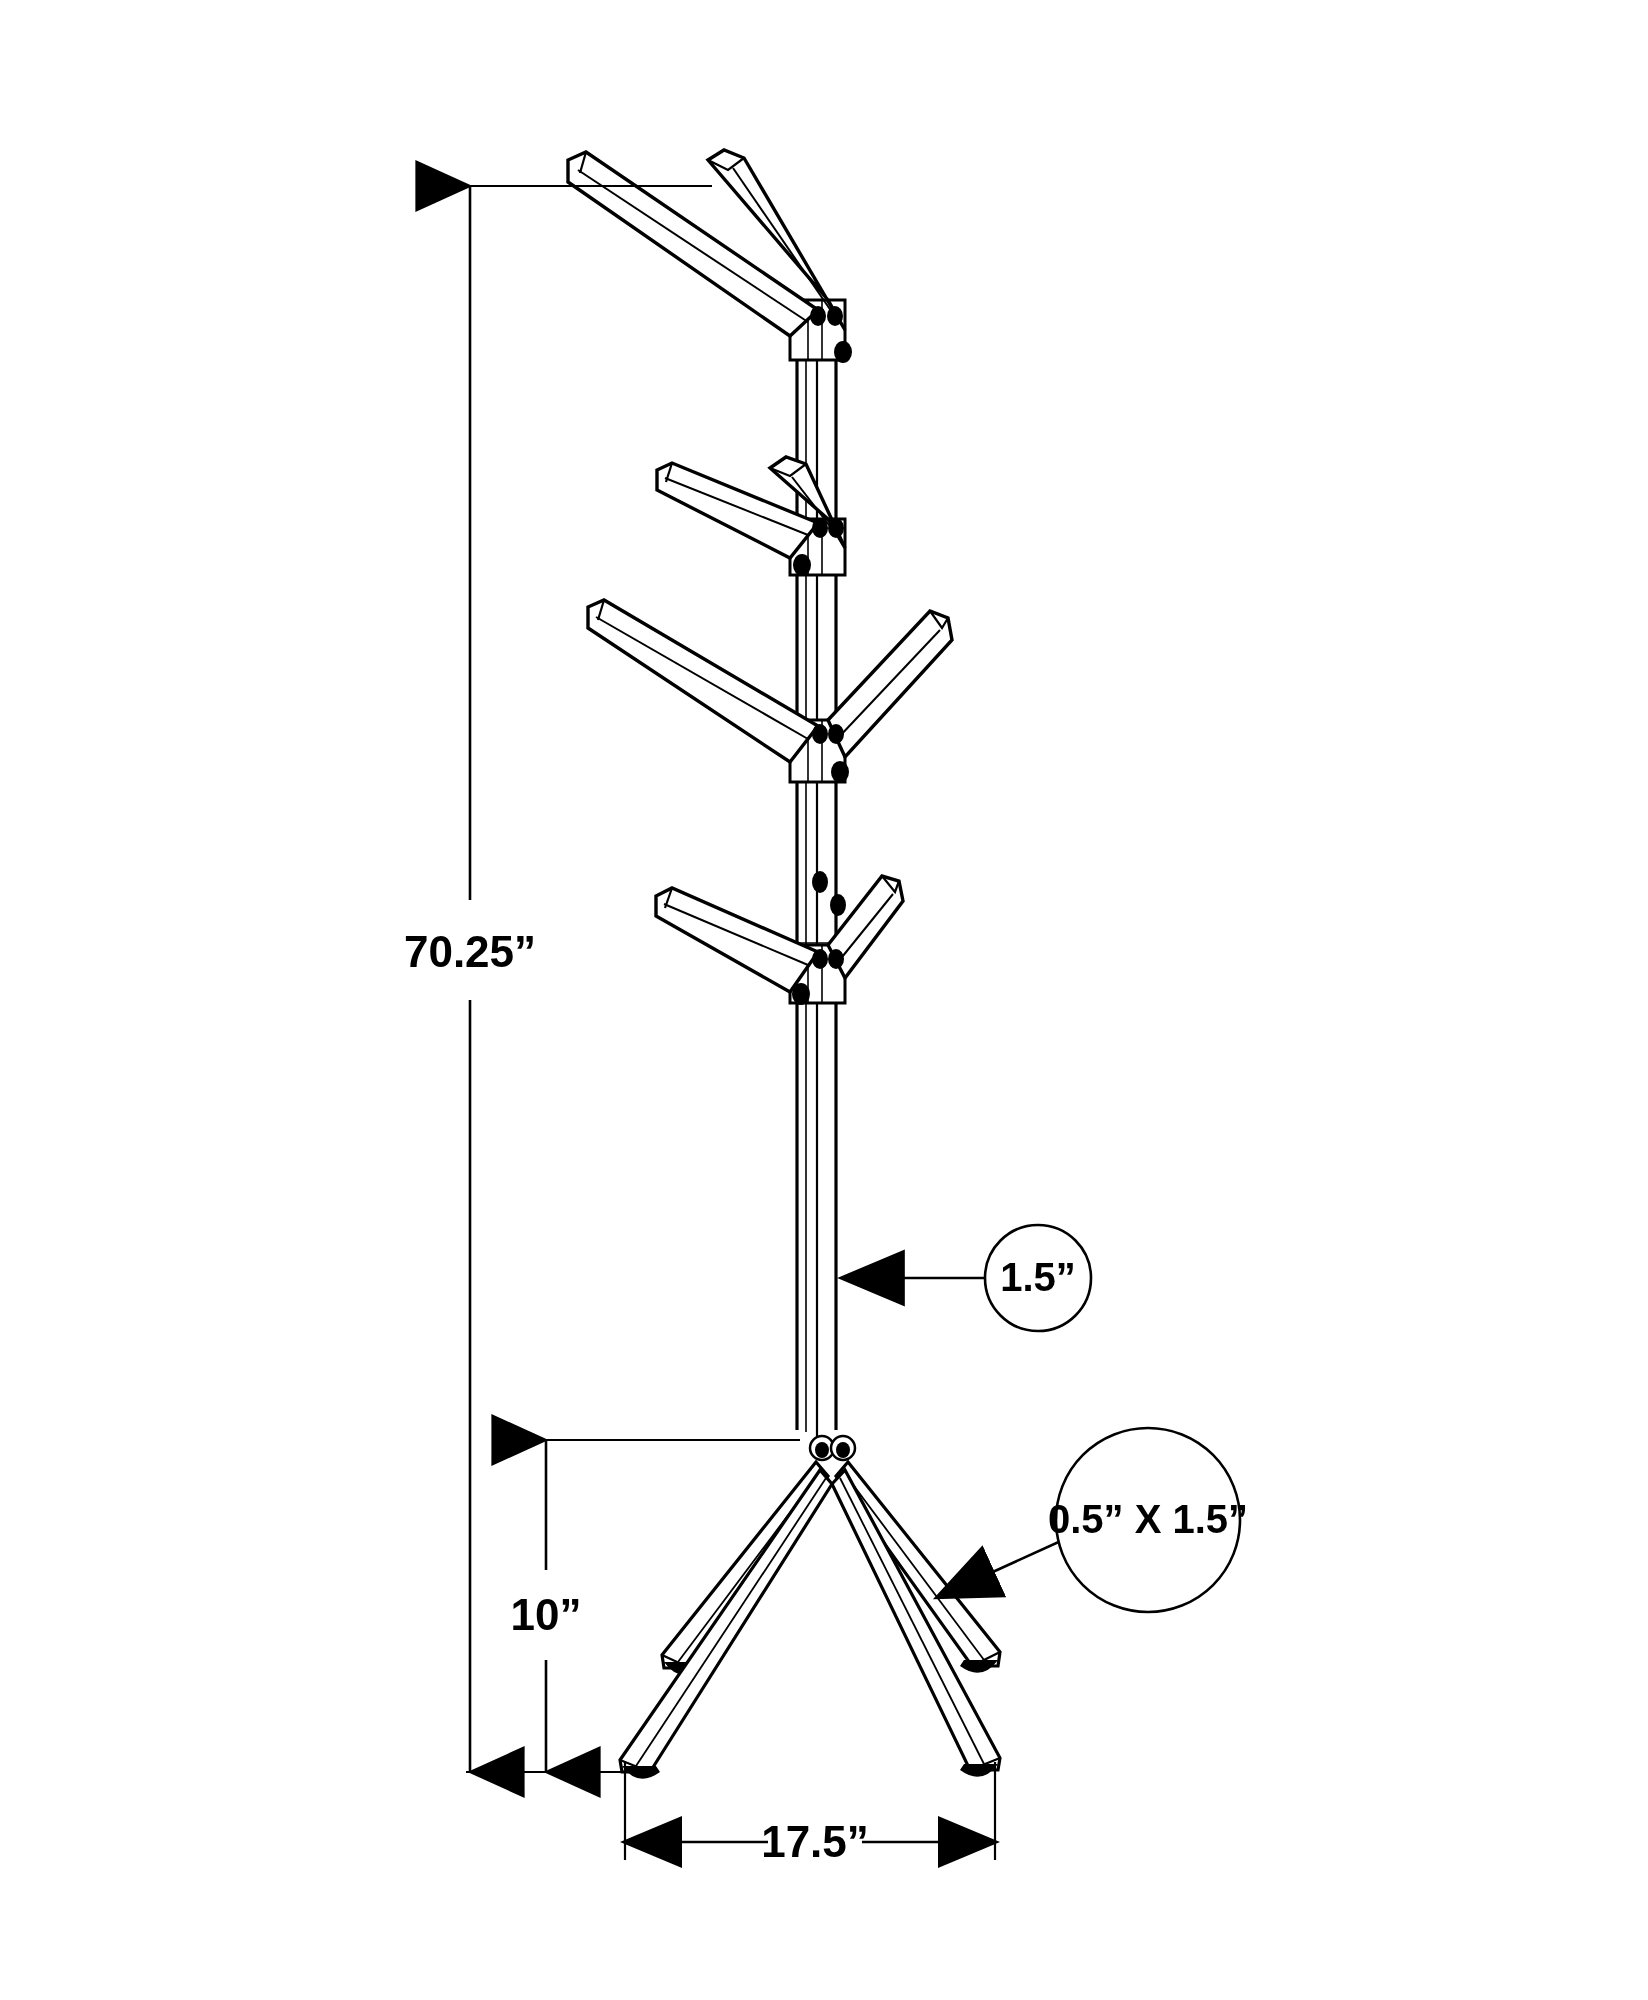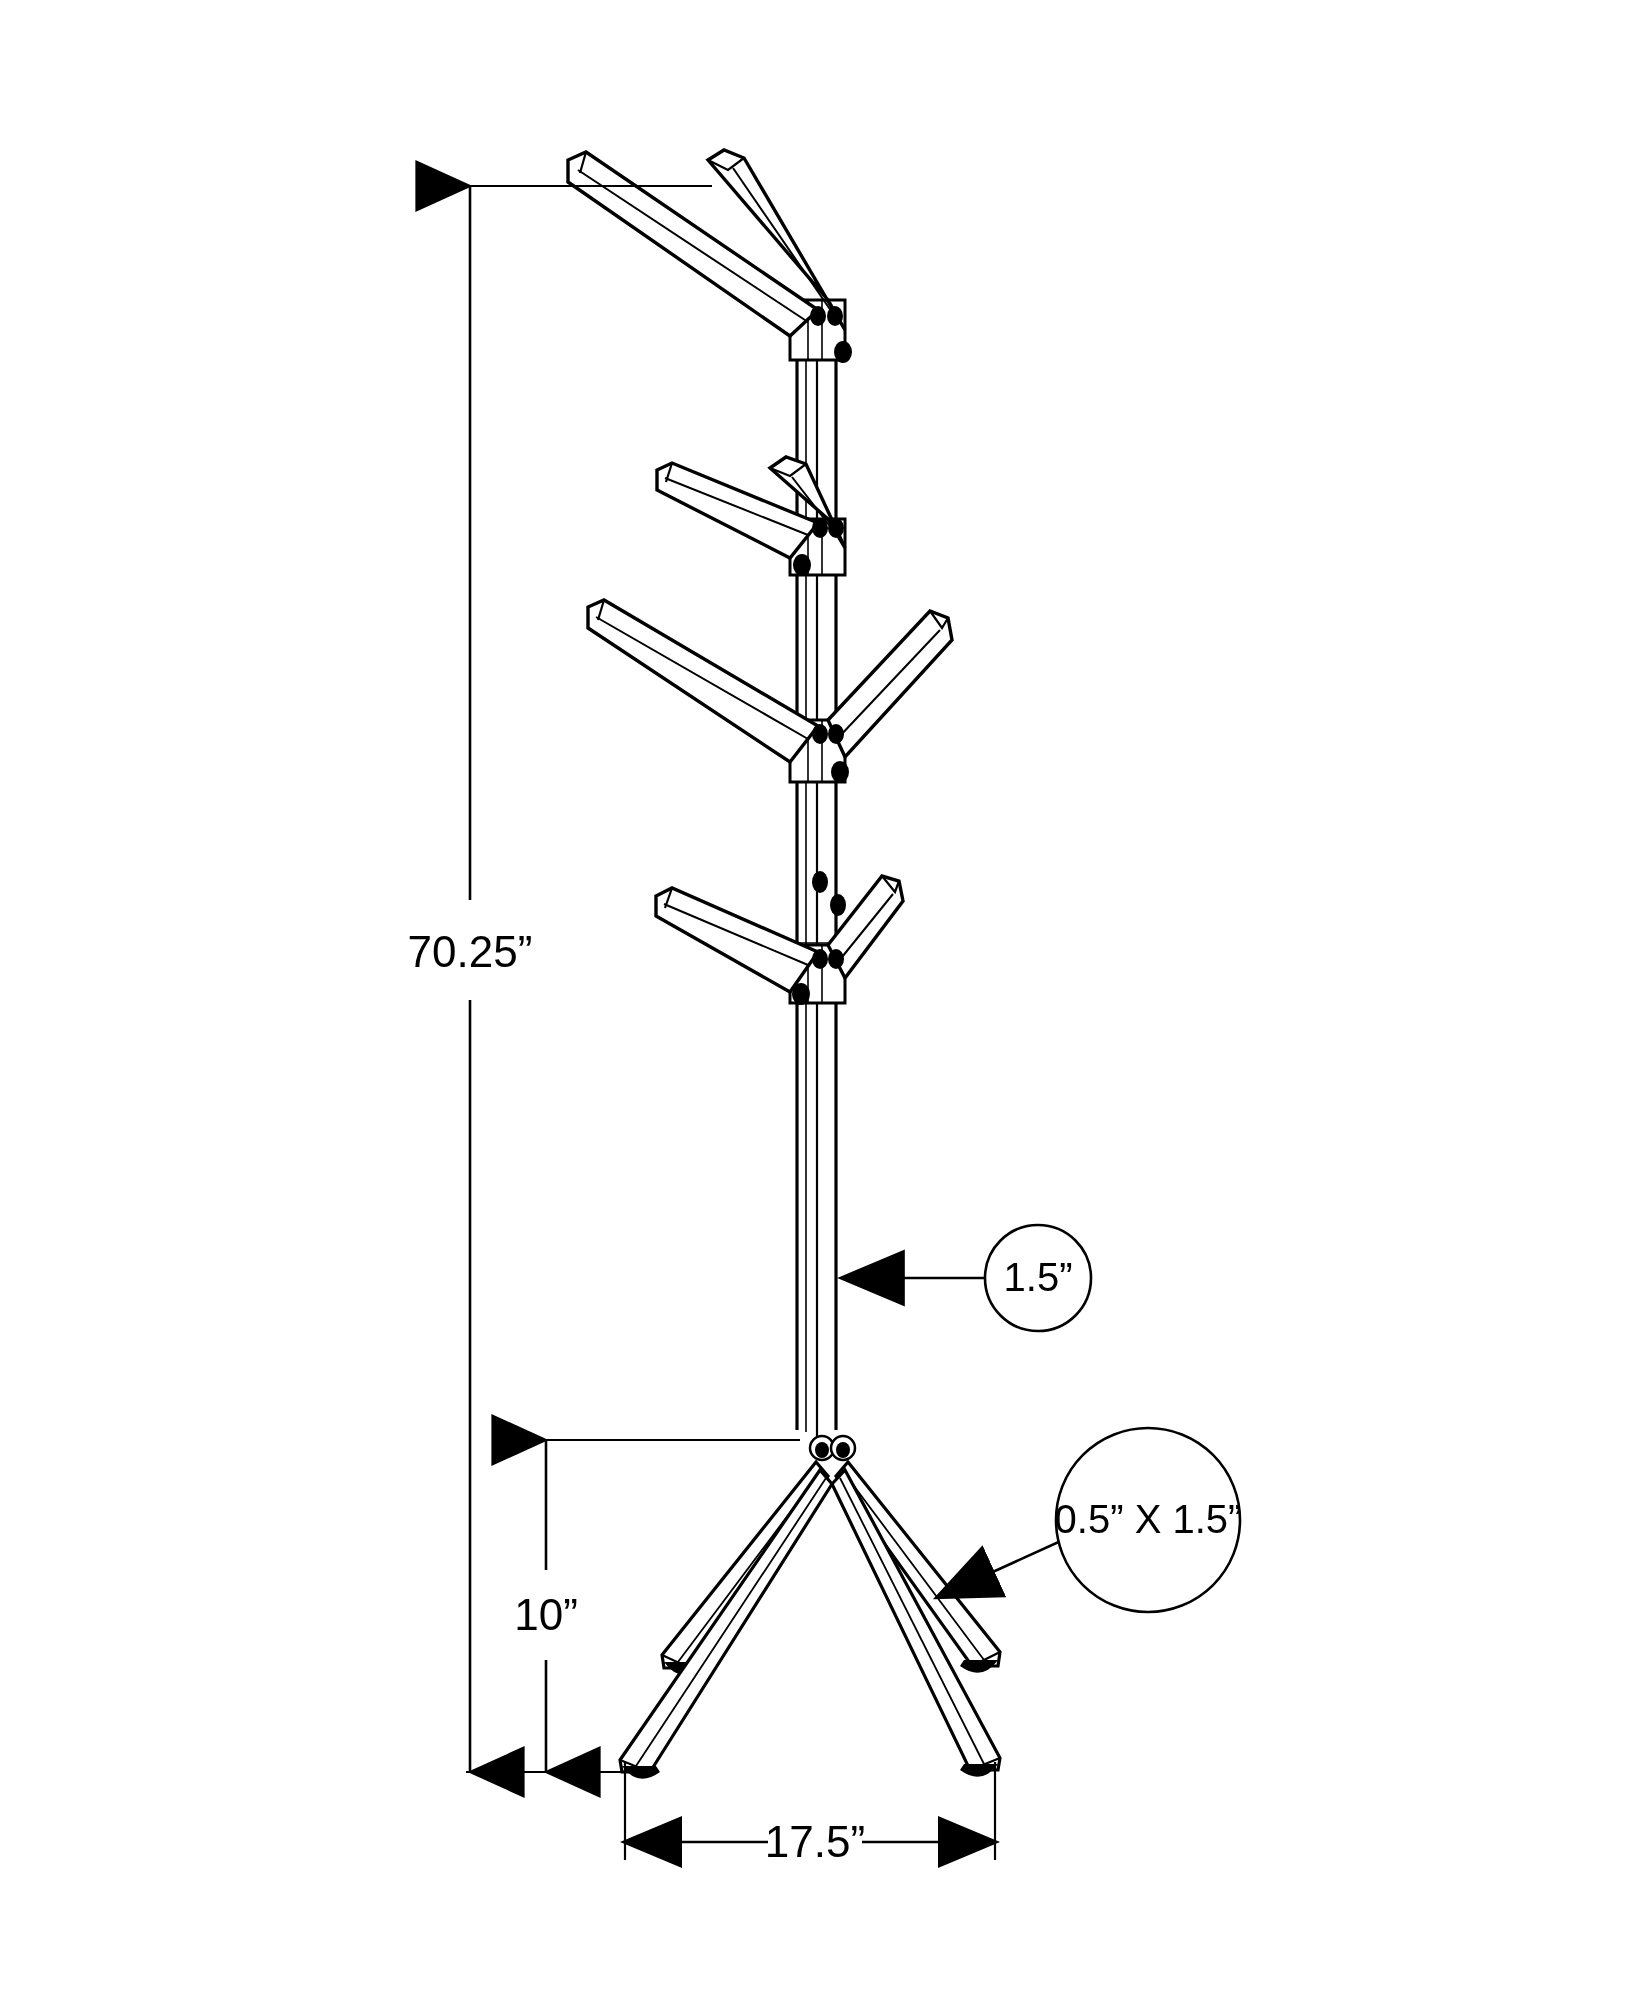--- a/index.html
+++ b/index.html
@@ -13,20 +13,21 @@
     position: relative;
     font-family: "Liberation Sans", sans-serif;
     overflow: hidden;
   }
   #drawing-root {
     position: absolute;
     left: 0;
     top: 0;
     width: 1648px;
     height: 1492px;
+    font-weight: bold;
   }
   svg#tech-drawing {
     display: block;
     width: 1648px;
     height: 2000px;
     background: #ffffff;
   }
   .dim-text {
     font-family: "Liberation Sans", sans-serif;
     font-size: 44px;

